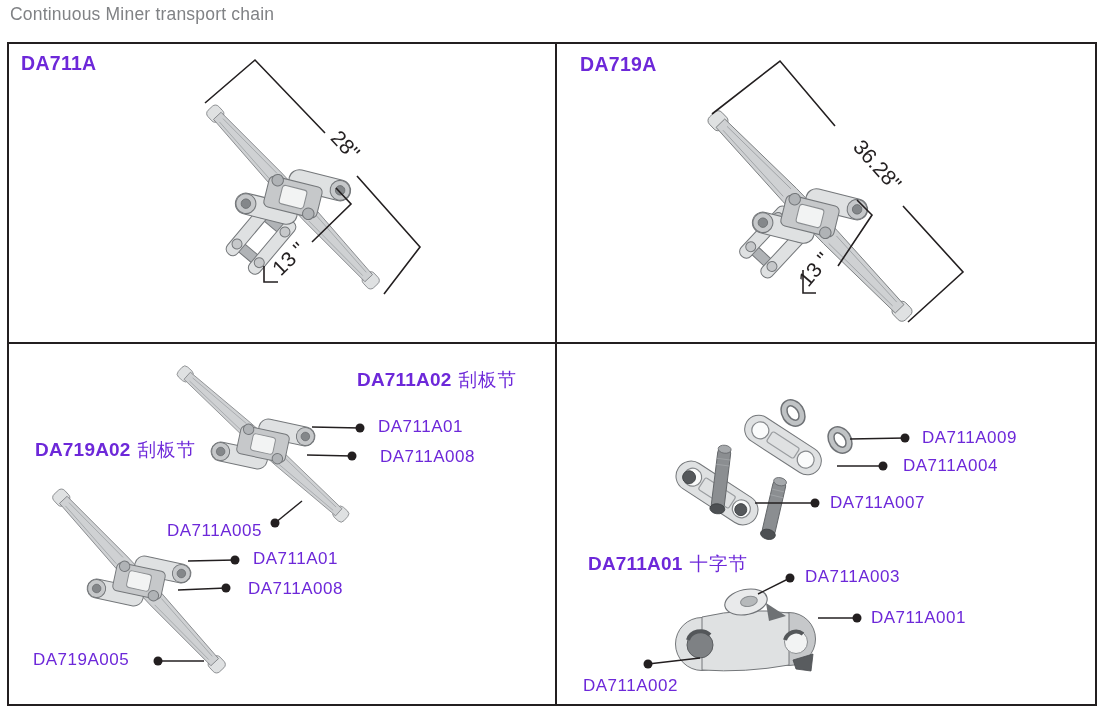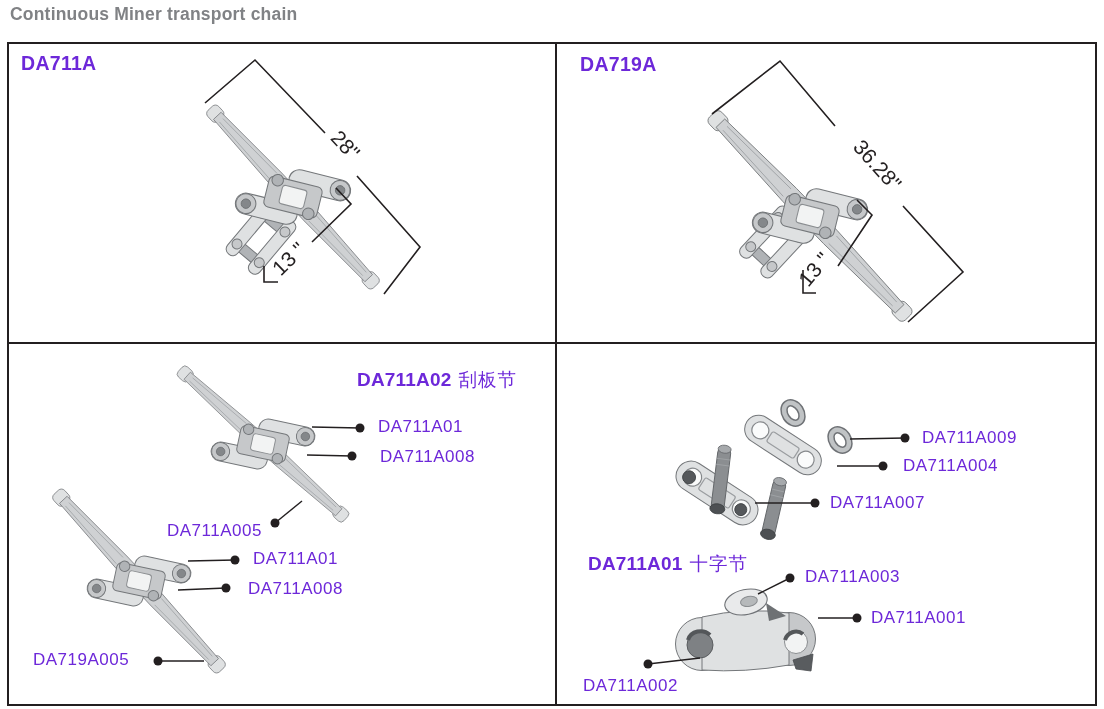--- a/index.html
+++ b/index.html
@@ -1,21 +1,21 @@
 <!DOCTYPE html>
 <html><head>
 <meta charset="utf-8">
 <style>
   html,body { margin:0; padding:0; background:#ffffff; }
   .canvas {
     position:relative; width:1104px; height:709px; background:#ffffff;
     font-family:"Liberation Sans","DejaVu Sans",sans-serif; color:#231f20; overflow:hidden;
   }
   .page-title {
-    position:absolute; left:10px; top:4px; font-size:17.5px; font-weight:bold;
+    position:absolute; left:10px; top:4px; font-size:17.5px; font-weight:normal;
     color:#808285; letter-spacing:0.2px;
   }
   .table-box { position:absolute; left:7px; top:42px; width:1086px; height:660px; border:2px solid #231f20; }
   .v-divider { position:absolute; left:555px; top:42px; width:2px; height:664px; background:#231f20; }
   .h-divider { position:absolute; left:7px; top:342px; width:1090px; height:2px; background:#231f20; }
   .lines-svg { position:absolute; left:0; top:0; width:1104px; height:709px; }
   .lbl { position:absolute; white-space:nowrap; color:#6d28d9; }
   .partno { font-size:19.5px; font-weight:bold; letter-spacing:0.3px; }
   .heading { font-size:19px; font-weight:bold; letter-spacing:0.2px; }
   .heading .cn { font-weight:normal; font-size:18.5px; margin-left:7px; letter-spacing:1px;text-align:center; }
@@ -227,20 +227,23 @@
   <div class="h-divider"></div>
 
   <div class="page-title">Continuous Miner transport chain</div>
 
   <div class="lbl partno" style="left:21px;top:52px">DA711A</div>
   <div class="lbl partno" style="left:580px;top:53px">DA719A</div>
 
   <div class="lbl heading" style="left:357px;top:367px">
     <span>DA711A02</span><span class="cn">刮板节</span>
   </div>
+  <div class="lbl heading" style="left:35px;top:437px">
+    <span>DA719A02</span><span class="cn">刮板节</span>
+  </div>
 
   <div class="lbl callout" style="left:378px;top:417px">DA711A01</div>
   <div class="lbl callout" style="left:380px;top:447px">DA711A008</div>
   <div class="lbl callout" style="left:167px;top:521px">DA711A005</div>
   <div class="lbl callout" style="left:253px;top:549px">DA711A01</div>
   <div class="lbl callout" style="left:248px;top:579px">DA711A008</div>
   <div class="lbl callout" style="left:33px;top:650px">DA719A005</div>
 
   <div class="lbl heading" style="left:588px;top:551px">
     <span>DA711A01</span><span class="cn">十字节</span>

